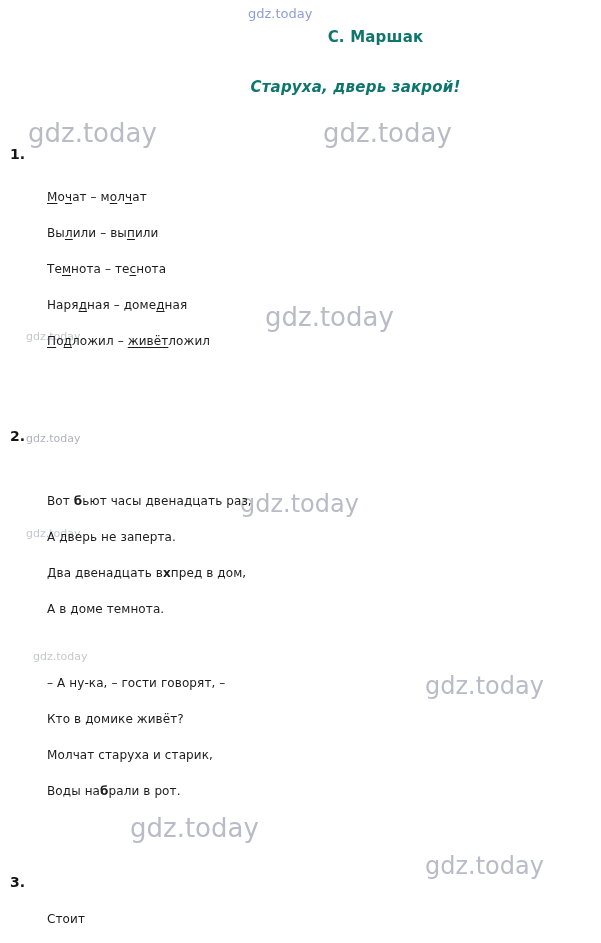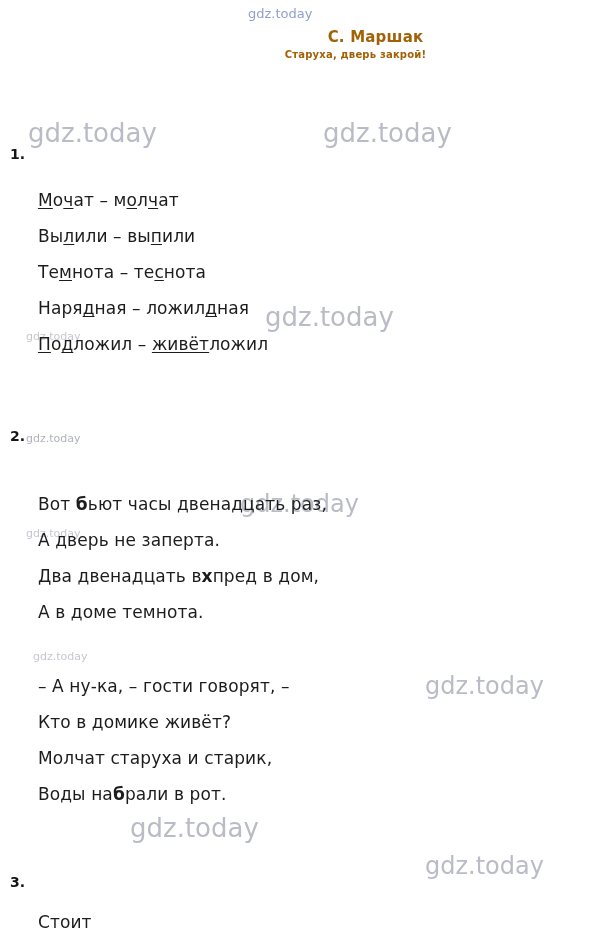--- a/index.html
+++ b/index.html
@@ -34,44 +34,46 @@
   
   .header {
     position: absolute;
     left: 0;
     top: 28px;
     width: 601px;
     text-align: center;
     font-weight: bold;
     font-size: 15px;
     letter-spacing: .2px;
-    color: #a16207;
+    color: #0f766e;
   }
   .header .author {
     margin-left: 150px;
   }
   .header .title {
-    margin-top: 3px;
+    margin-top: 32px;
     margin-left: 110px;
-    font-size: 10px;
+    font-size: 15px;
+    font-style: italic;
   }
 
   
   .num {
     position: absolute;
     font-size: 14px;
     font-weight: bold;
     color: #141414;
   }
   .line {
     position: absolute;
-    font-size: 17px;
+    font-size: 12px;
     color: #1c1c1c;
     white-space: nowrap;
     letter-spacing: .1px;
+    margin-left: 9px;
   }
   .u {
     text-decoration: underline;
     text-underline-offset: 2px;
   }
   .b {
     font-weight: bold;
   }
 </style>
 </head>
@@ -97,21 +99,21 @@
   <div class="header">
     <div class="author">С. Маршак</div>
     <div class="title">Старуха, дверь закрой!</div>
   </div>
 
   <div id="content">
       <div class="num" style="left: 10px; top: 146px;">1.</div>
       <div class="line" style="left: 38px; top: 190px;"><span class="u">М</span><span>о</span><span class="u">ч</span><span>ат – м</span><span class="u">о</span><span>л</span><span class="u">ч</span><span>ат</span></div>
       <div class="line" style="left: 38px; top: 226px;"><span>Вы</span><span class="u">л</span><span>или – вы</span><span class="u">п</span><span>или</span></div>
       <div class="line" style="left: 38px; top: 262px;"><span>Те</span><span class="u">м</span><span>нота – те</span><span class="u">с</span><span>нота</span></div>
-      <div class="line" style="left: 38px; top: 298px;"><span>Наря</span><span class="u">д</span><span>ная – ложил</span><span class="u">д</span><span>ная</span></div>
+      <div class="line" style="left: 38px; top: 298px;"><span>Наря</span><span class="u">д</span><span>ная – доме</span><span class="u">д</span><span>ная</span></div>
       <div class="line" style="left: 38px; top: 334px;"><span class="u">П</span><span>о</span><span class="u">д</span><span>ложил – </span><span class="u">живёт</span><span>ложил</span></div>
       <div class="num" style="left: 10px; top: 428px;">2.</div>
       <div class="line" style="left: 38px; top: 494px;"><span>Вот </span><span class="b">б</span><span>ьют часы двенадцать раз,</span></div>
       <div class="line" style="left: 38px; top: 530px;"><span>А дверь не заперта.</span></div>
       <div class="line" style="left: 38px; top: 566px;"><span>Два двенадцать в</span><span class="b">х</span><span>пред в дом,</span></div>
       <div class="line" style="left: 38px; top: 602px;"><span>А в доме темнота.</span></div>
       <div class="line" style="left: 38px; top: 676px;"><span>– А ну-ка, – гости говорят, –</span></div>
       <div class="line" style="left: 38px; top: 712px;"><span>Кто в домике живёт?</span></div>
       <div class="line" style="left: 38px; top: 748px;"><span>Молчат старуха и старик,</span></div>
       <div class="line" style="left: 38px; top: 784px;"><span>Воды на</span><span class="b">б</span><span>рали в рот.</span></div>

